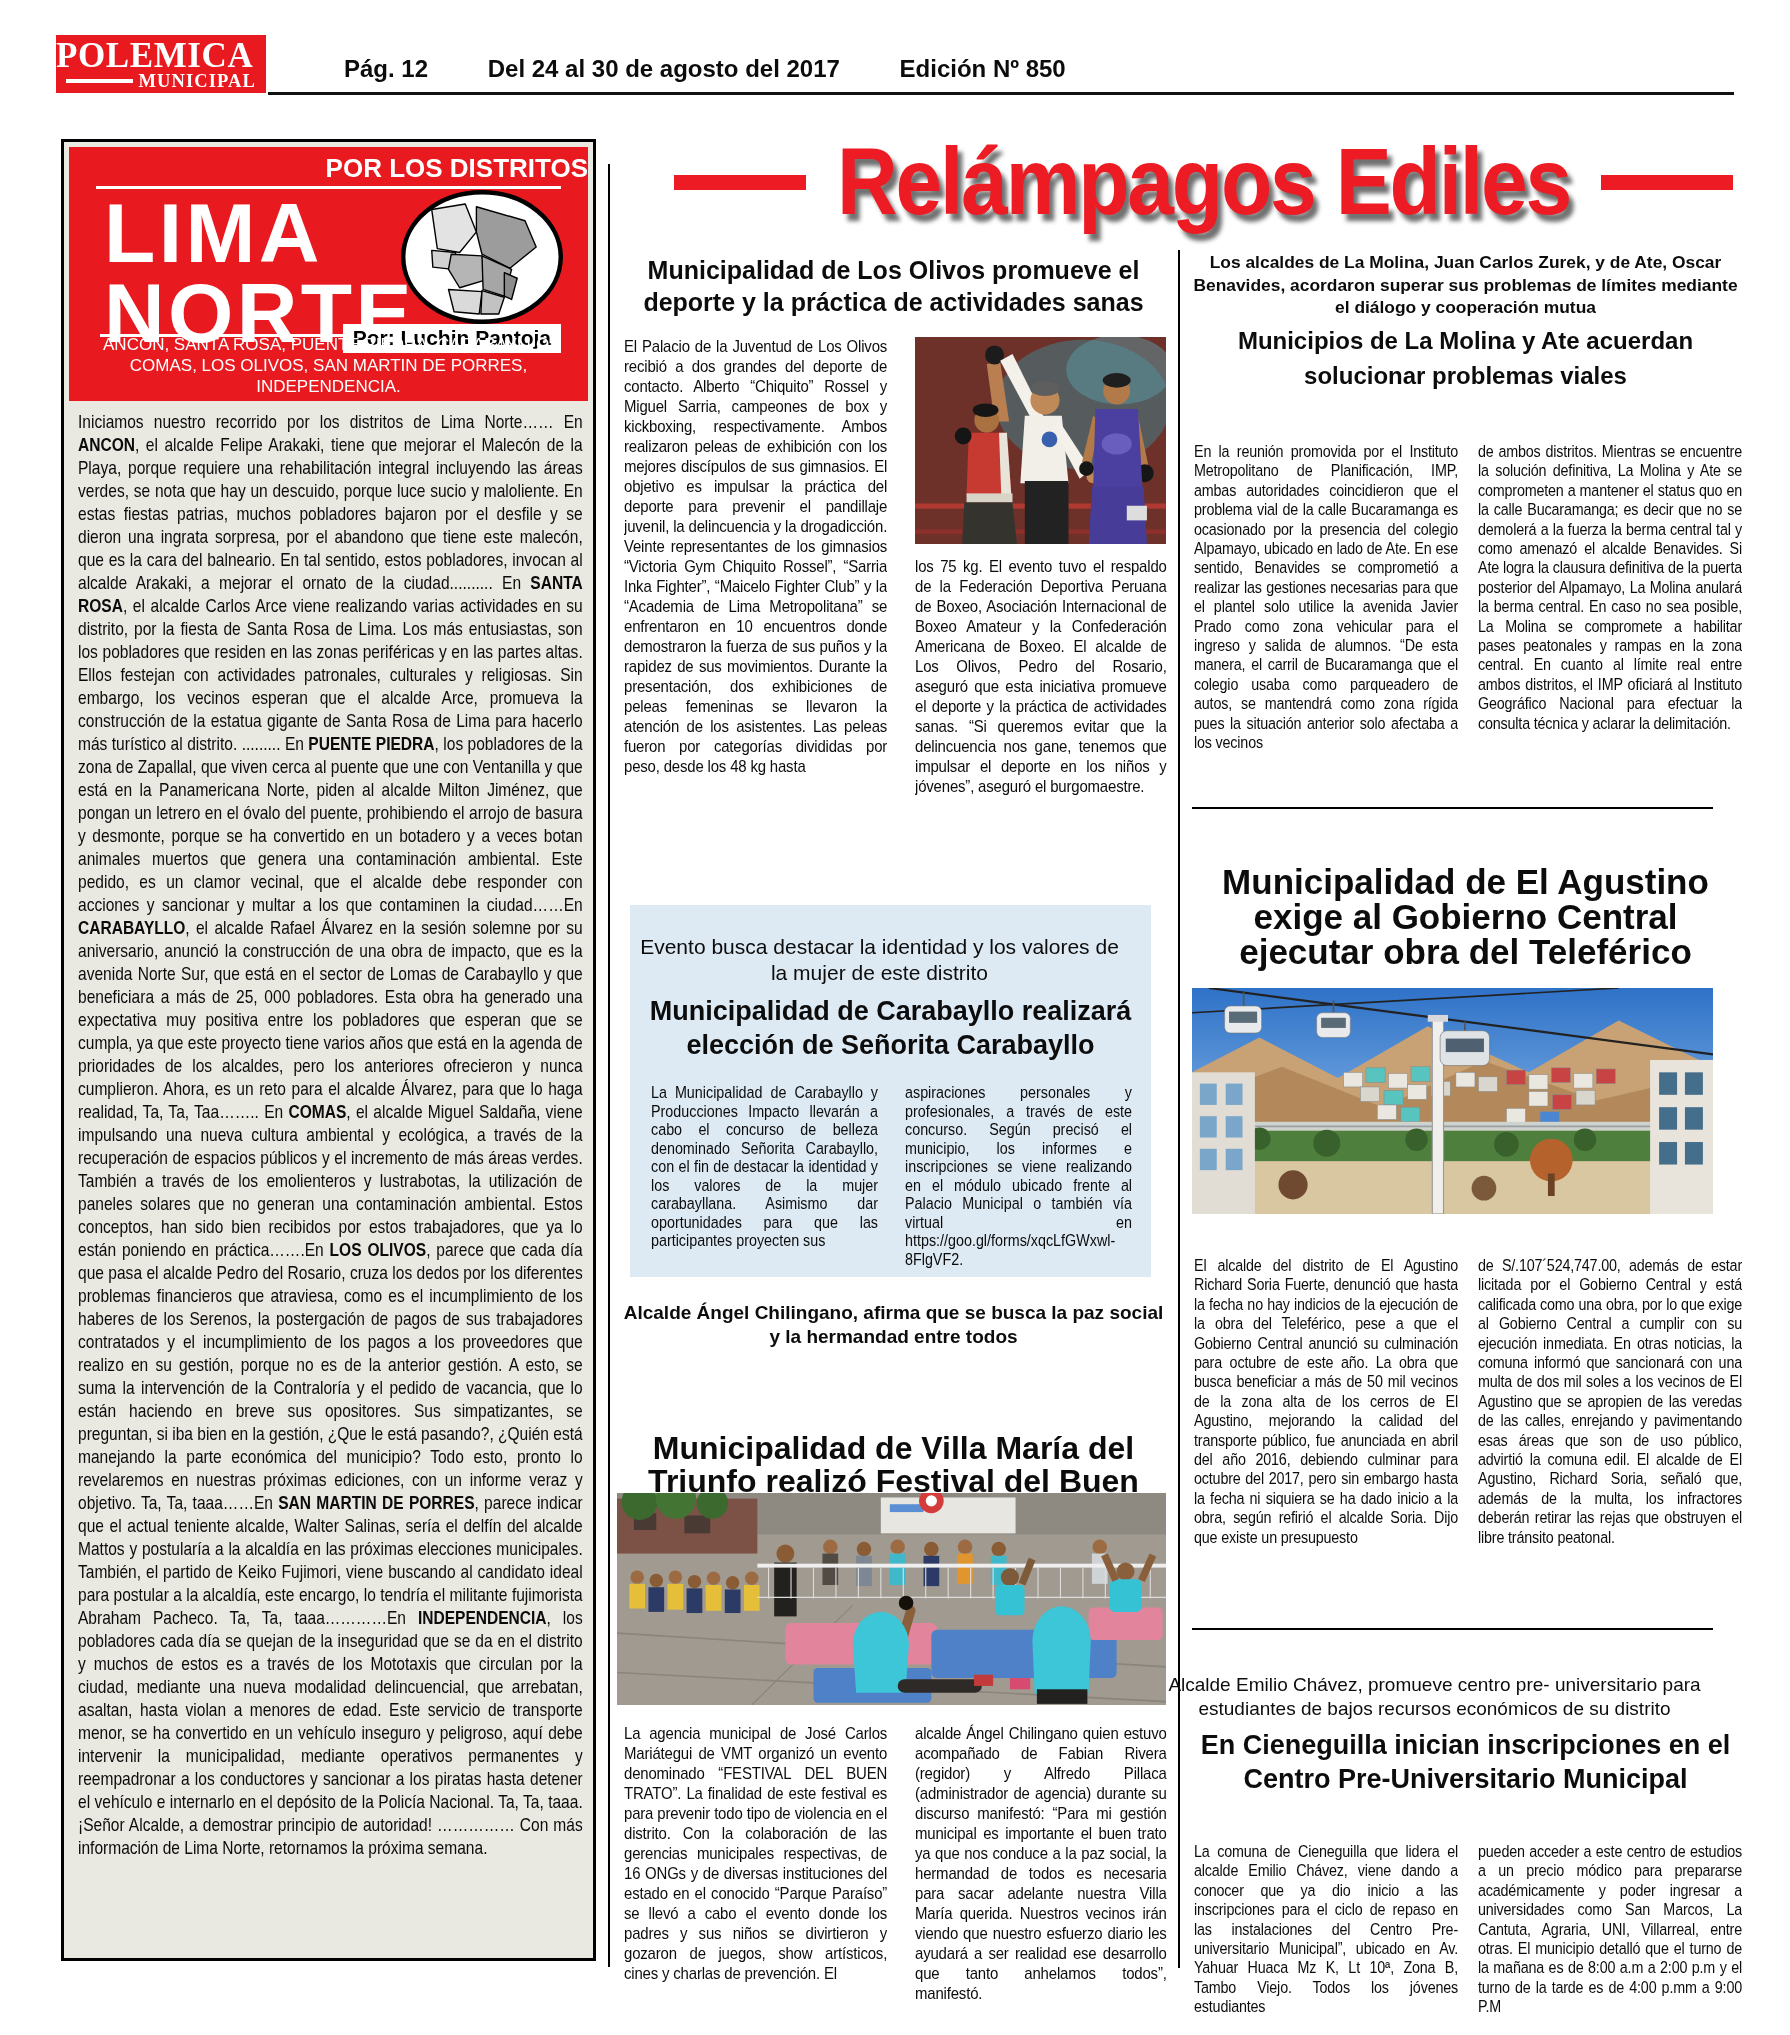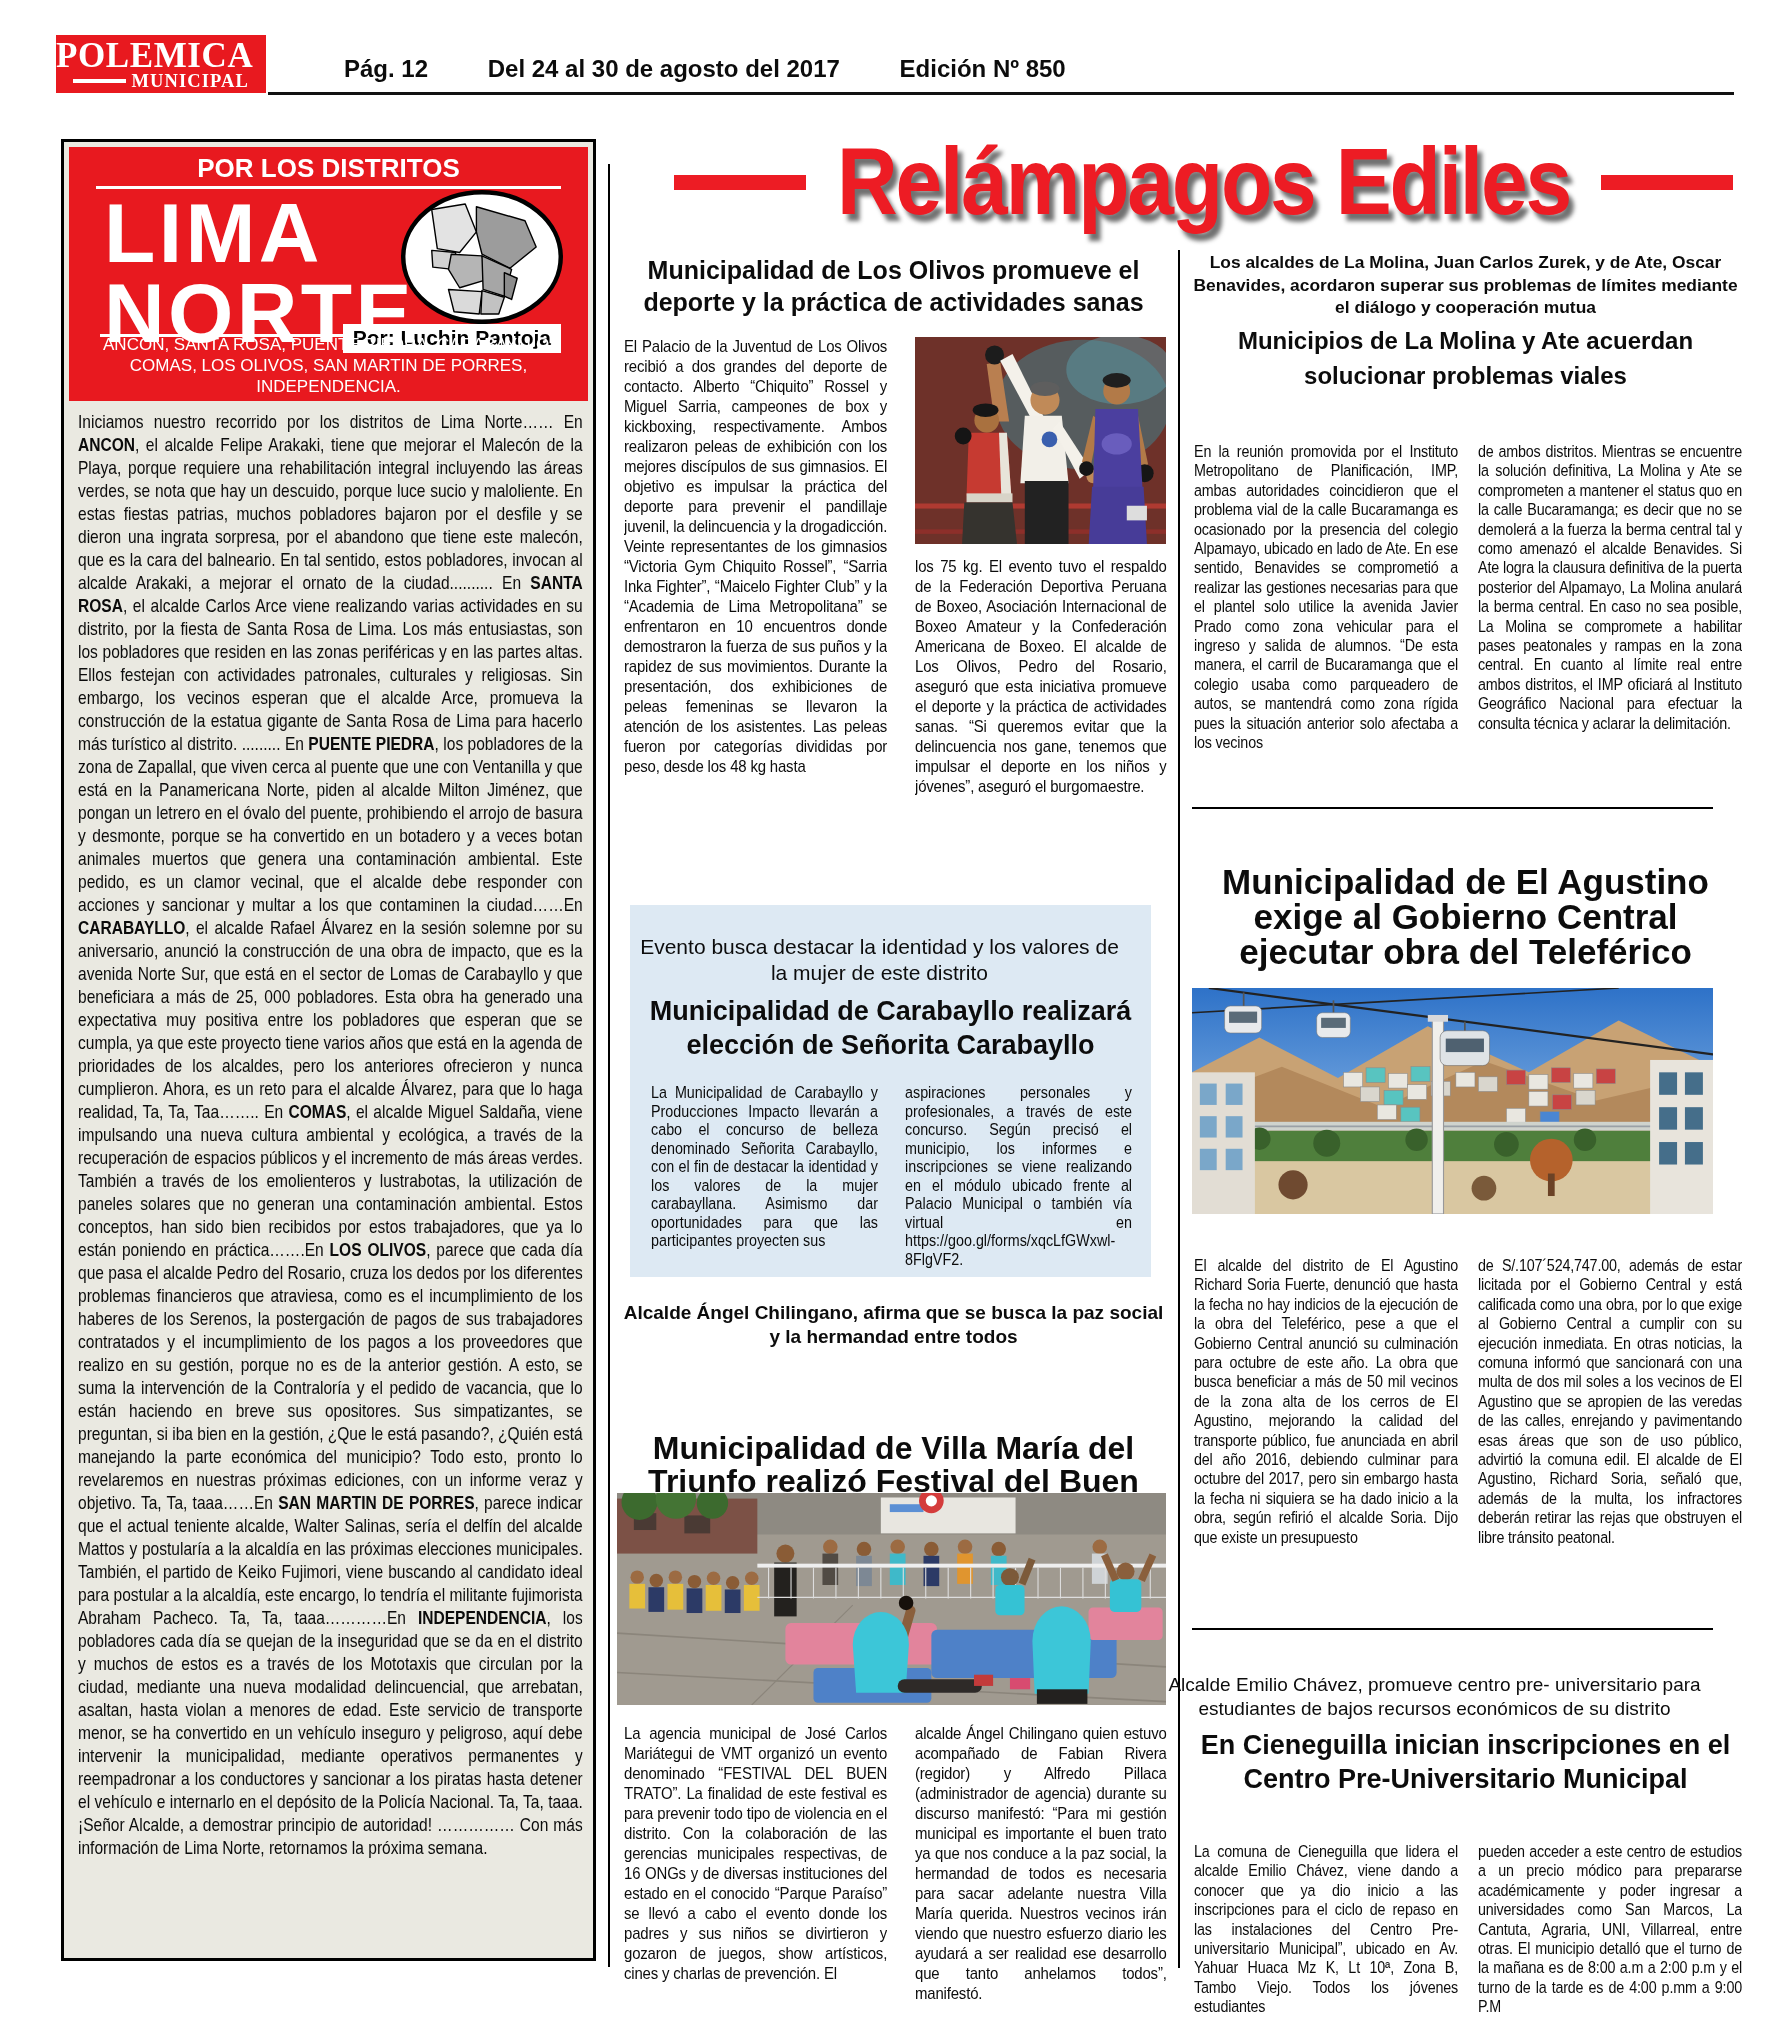--- a/index.html
+++ b/index.html
@@ -5,21 +5,21 @@
   *{box-sizing:border-box;margin:0;padding:0}
   html,body{width:1790px;height:2035px}
   body{position:relative;background:#fff;overflow:hidden;
        font-family:"Liberation Sans",sans-serif;color:#0c0c0c}
   .abs{position:absolute}
 
   
   .masthead{left:56px;top:35px;width:210px;height:58px;background:var(--red);
             color:#fff;text-align:left;padding-top:2.8px}
   .masthead-title{font-family:"Liberation Serif",serif;font-weight:bold;font-size:35px;line-height:35px;letter-spacing:0.6px}
-  .masthead-sub{display:flex;align-items:center;justify-content:flex-end;padding:0 17px;margin-top:-2.2px}
+  .masthead-sub{display:flex;align-items:center;justify-content:flex-end;padding:0 10px;margin-top:-2.2px}
   .masthead-bar{flex:1;height:3.4px;background:#fff;margin-right:5.6px}
   .masthead-subtitle{font-family:"Liberation Serif",serif;font-weight:bold;font-size:18.5px;letter-spacing:1.1px}
   .header-info{left:344px;top:55px;font-size:24px;font-weight:bold;white-space:nowrap}
   .header-info span{margin-right:53px}
   .header-rule{left:268px;top:92px;width:1466px;height:3.4px;background:#111}
 
   
   .vrule1{left:608px;top:164px;width:2.2px;height:1803px;background:#000}
   .vrule2{left:1178px;top:250px;width:2.2px;height:1718px;background:#000}
   .hrule{height:2.2px;background:#000}
@@ -28,21 +28,21 @@
 
   
   .banner{left:617px;top:122px;width:1173px;height:121px;display:flex;align-items:center;justify-content:center;gap:31px}
   .banner-dash{width:132px;height:15.7px;background:var(--banner-red)}
   .banner-title{font-size:84px;font-weight:bold;letter-spacing:-2.2px;color:var(--banner-red);
                 text-shadow:5px 5.6px 3.9px rgba(105,105,105,.95);transform:scaleY(1.12);white-space:nowrap}
 
   
   .left-box{left:61px;top:139px;width:535px;height:1822px;border:3.4px solid #000;background:var(--left-box-bg)}
   .logo{position:relative;margin:5px;height:254px;background:var(--red);color:#fff;overflow:hidden}
-  .logo-kicker{position:absolute;top:5.6px;left:0;right:0;text-align:center;font-weight:bold;font-size:26px}
+  .logo-kicker{position:absolute;top:5.6px;left:0;right:0;text-align:right;font-weight:bold;font-size:26px}
   .logo-rule-top{position:absolute;top:39px;left:27px;right:27px;height:2.8px;background:#fff}
   .logo-word{position:absolute;left:35px;font-weight:bold;letter-spacing:3.4px;font-size:84px;line-height:79px}
   .logo-word1{top:47px}
   .logo-word2{top:127px}
   .logo-map{position:absolute;left:332px;top:43px;width:162px;height:135px}
   .logo-byline{position:absolute;right:27px;top:177px;background:#fff;color:#000;font-weight:bold;font-size:21px;padding:1.7px 10px 3.4px;white-space:nowrap}
   .logo-rule-bottom{position:absolute;left:31px;top:187px;width:264px;height:2.8px;background:#fff}
   .logo-districts{position:absolute;left:0;right:0;bottom:4.5px;text-align:center;font-size:17px;line-height:21px;padding:0 20px}
   .left-body{margin:9px 0 0 13.5px;width:617px;transform:scaleX(.818);transform-origin:0 0;
              font-size:19px;line-height:23px;text-align:justify;color:#0b0b0b;height:1521px;overflow:hidden}

